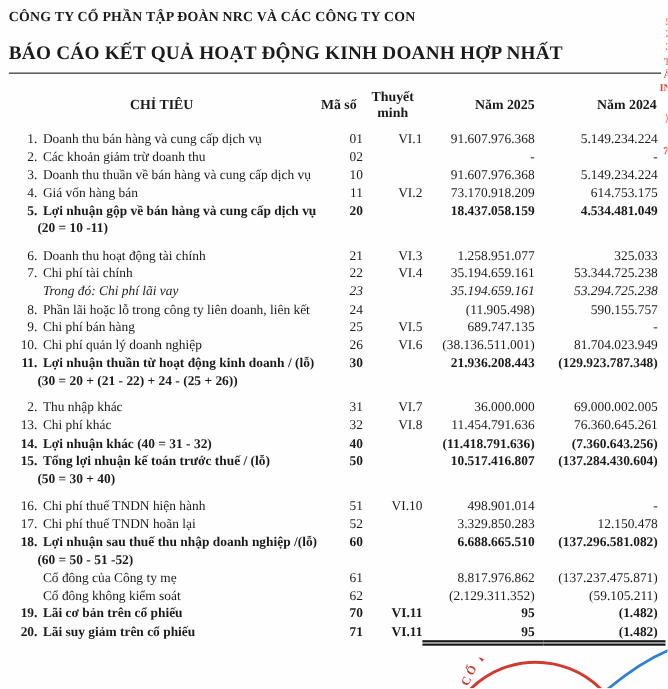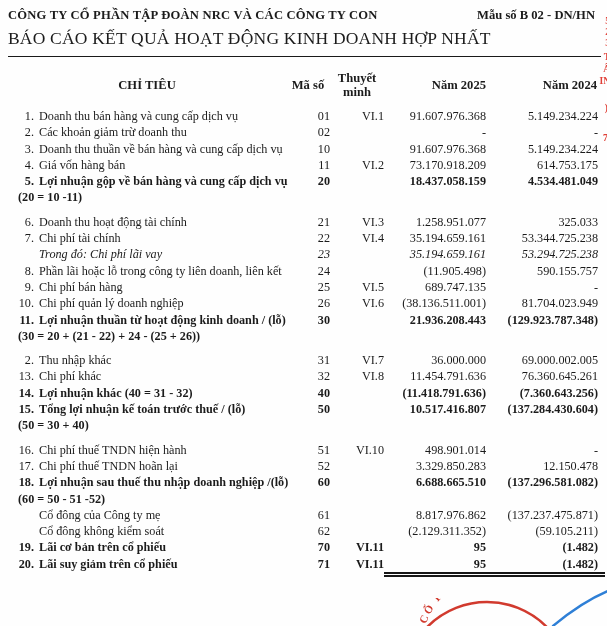--- a/index.html
+++ b/index.html
@@ -5,37 +5,37 @@
   html,body{margin:0;padding:0;background:#ffffff;}
   .page{
     position:relative;width:607px;height:626px;background:#fefefe;
     font-family:"Liberation Serif","DejaVu Serif",serif;color:#1b1b1b;
     overflow:hidden;box-sizing:border-box;padding:8px 0 12px 8px;
   }
   
   .hdr-row{display:flex;justify-content:space-between;align-items:baseline;padding-right:12px;}
   .company{font-weight:700;font-size:12.6px;letter-spacing:.2px;}
   .form-no{font-weight:700;font-size:12.6px;}
-  .doc-title{font-weight:400;font-size:17.5px;margin-top:5px;letter-spacing:.2px;}
+  .doc-title{font-weight:700;font-size:17.5px;margin-top:15px;letter-spacing:.2px;}
   .sub-row{display:flex;justify-content:space-between;align-items:baseline;margin-top:4px;padding-right:12px;}
   .period,.unit{font-style:italic;font-size:12.8px;font-weight:600;}
   .rule{border:0;border-top:1.9px solid #1a1a1a;margin:7px 6px 0 0;}
   
   table.stmt{border-collapse:collapse;table-layout:fixed;margin-top:0;width:597px;}
   col.c1{width:278px;} col.c2{width:44px;} col.c3{width:54px;} col.c4{width:110px;} col.c5{width:111px;}
   thead th{font-weight:700;font-size:12.6px;vertical-align:middle;padding:14px 0 9px 0;line-height:14px;}
   th.c-label{text-align:center;}
   th.c-ma,th.c-tm{text-align:center;}
   th.c-y1{text-align:right;padding-right:8px;}
   th.c-y2{text-align:right;padding-right:8px;}
   tbody td{font-size:12.2px;line-height:16.3px;vertical-align:top;padding:0;}
   td.c-label{padding-left:2px;}
   .lbl{white-space:nowrap;}
   .num{display:inline-block;width:24px;text-align:right;margin-right:5px;}
-  .formula{margin-left:8px;white-space:nowrap;}
+  .formula{margin-left:24px;white-space:nowrap;}
   td.c-ma{text-align:right;}
   td.c-tm{text-align:right;}
   td.c-y1{text-align:right;padding-right:8px;white-space:nowrap;}
   td.c-y2{text-align:right;padding-right:7px;white-space:nowrap;}
   tr.bold td{font-weight:700;}
   tr.italic td{font-style:italic;}
   tr.spacer td{height:8px;line-height:8px;font-size:1px;}
   tr.underline td.c-y1,tr.underline td.c-y2{border-bottom:5px double #161616;}
   
   .stamp-svg{position:absolute;left:402px;top:598px;}
@@ -43,21 +43,20 @@
   .edge-marks{position:absolute;top:0;right:0;width:16px;height:626px;pointer-events:none;}
   .edge-mark{position:absolute;right:-3px;font-weight:700;font-size:9.5px;font-family:"Liberation Serif",serif;white-space:nowrap;}
 </style>
 </head>
 <body>
 
 <div class="page">
 
   <div class="hdr-row">
     <span class="company">CÔNG TY CỔ PHẦN TẬP ĐOÀN NRC VÀ CÁC CÔNG TY CON</span>
-    <span class="form-no">Mẫu số B 02 - DN/HN</span>
   </div>
 
   <div class="doc-title">BÁO CÁO KẾT QUẢ HOẠT ĐỘNG KINH DOANH HỢP NHẤT</div>
 
 
   <hr class="rule">
 
   <table class="stmt">
     <colgroup>
         <col class="c1">

